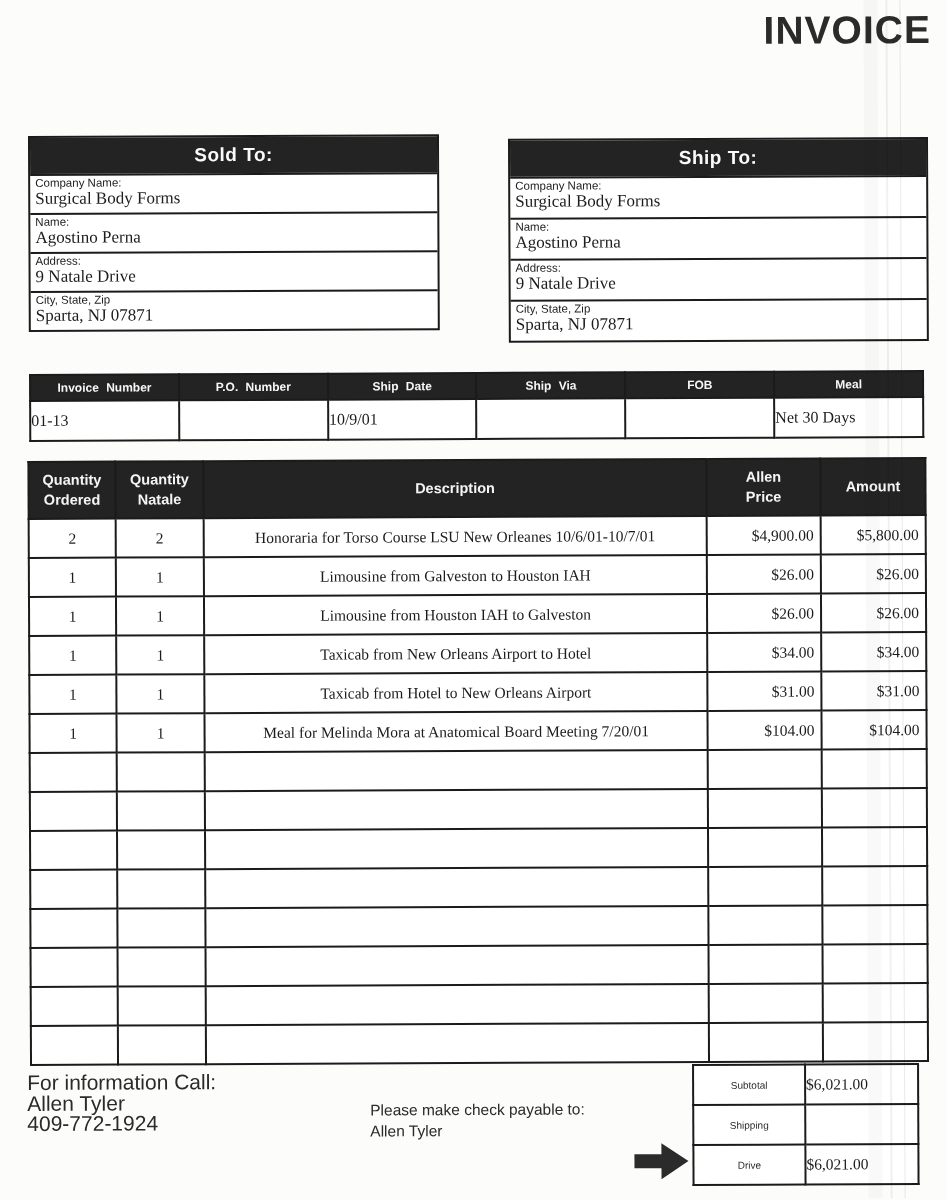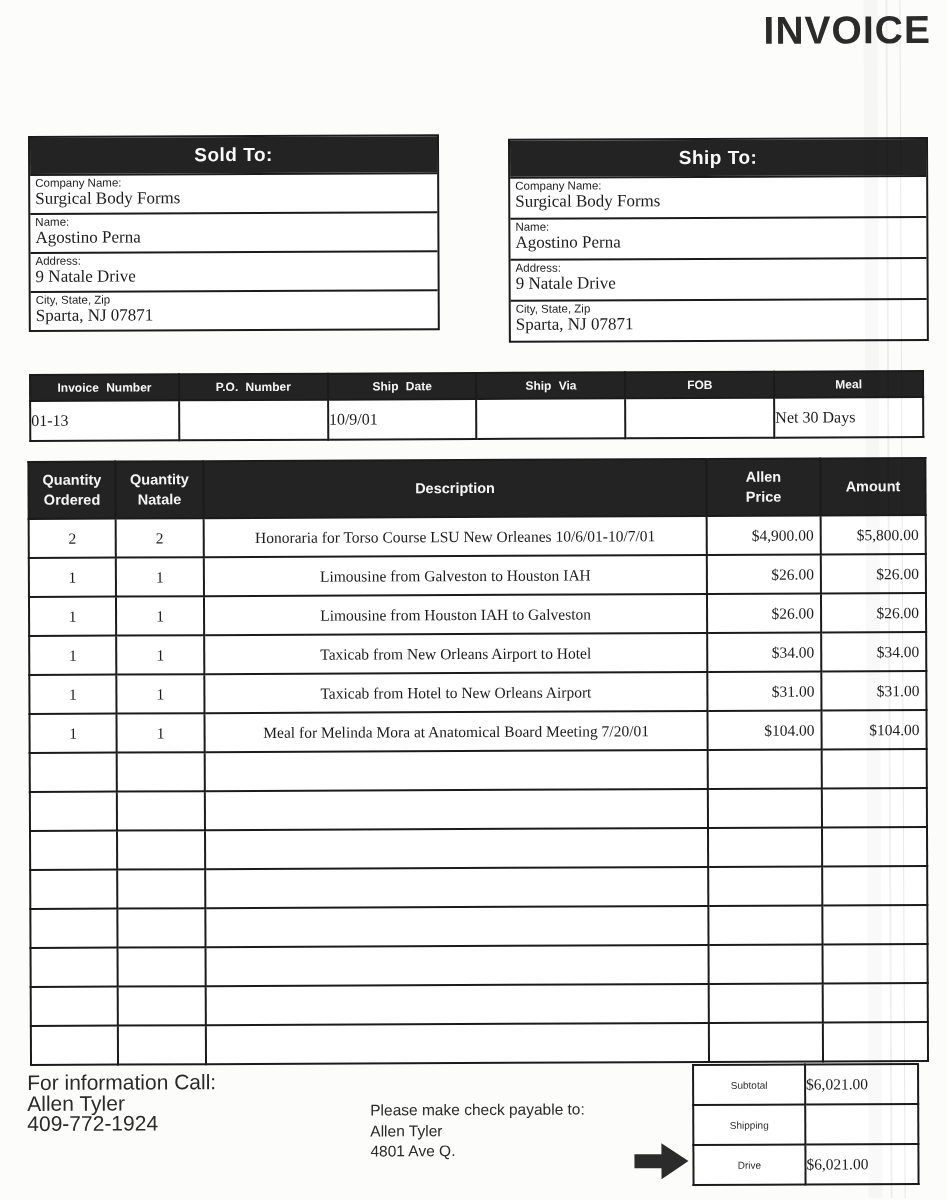--- a/index.html
+++ b/index.html
@@ -251,21 +251,20 @@
 
     <div class="info-block">
       <div>For information Call:</div>
       <div>Allen Tyler</div>
       <div>409-772-1924</div>
     </div>
 
     <div class="payable-block">
       <div>Please make check payable to:</div>
       <div>Allen Tyler</div>
-      <div>4801 Ave Q.</div>
     </div>
 
     <div class="total-arrow">
       <svg width="58" height="42" viewBox="0 0 58 42">
         <path d="M2 14 H29 V3 L56 21 L29 39 V28 H2 Z" fill="#2b2b2b"></path>
       </svg>
     </div>
 
     <table class="summary-table">
       <tbody>

